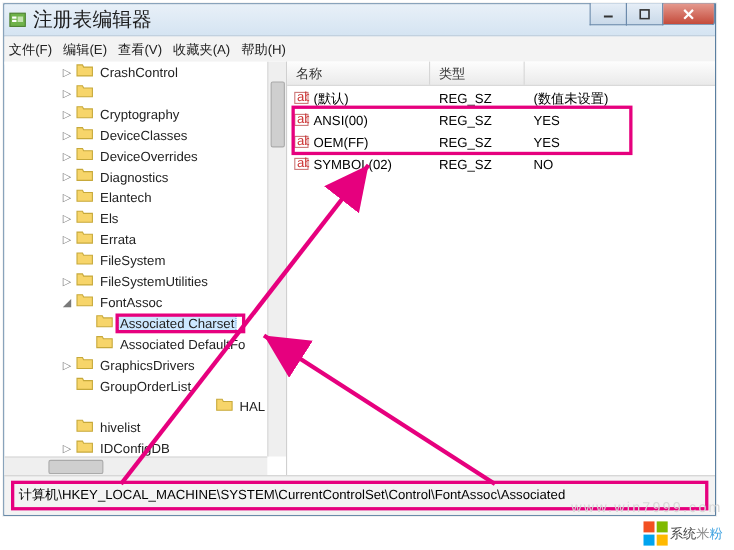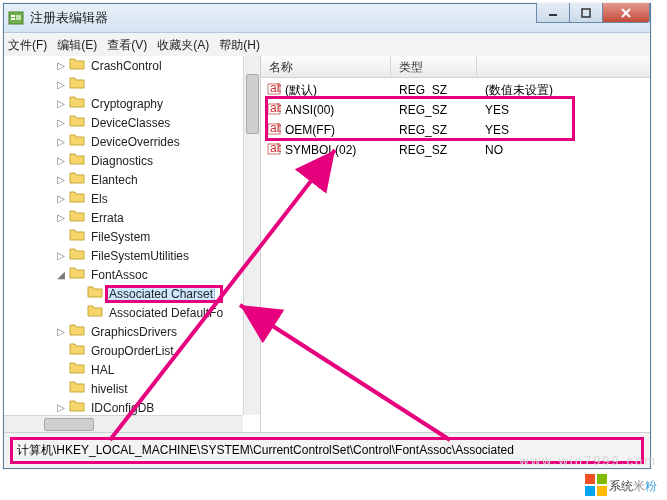--- a/index.html
+++ b/index.html
@@ -9,21 +9,21 @@
     position: absolute; left: 3px; top: 3px; width: 648px; height: 466px;
     border: 1px solid #5a7fa0; background: #fff;
     box-shadow: 0 0 0 1px rgba(0,0,0,0.05);
   }
   .titlebar {
     height: 29px; background: linear-gradient(#e8f0f8, #d5e4f2);
     display: flex; align-items: center; padding: 0 4px; position: relative;
     border-bottom: 1px solid #b5c7d8;
   }
   .titlebar .icon { width: 16px; height: 16px; margin-right: 6px; }
-  .titlebar .title { color: #1a1a1a; font-size: 13px; }
+  .titlebar .title { color: #1a1a1a; font-size: 18px; }
   .win-controls { position: absolute; right: 0; top: -1px; display: flex; }
   .win-btn {
     width: 34px; height: 20px; border: 1px solid #6b8aab; border-top: none;
     display: flex; align-items: center; justify-content: center; margin-left: -1px;
     background: linear-gradient(#e6eef7,#c9d9e9);
   }
   .win-btn.close { background: linear-gradient(#e59a8f,#c44a3a); width: 48px; border-bottom-right-radius: 3px; }
   .win-btn svg { display:block; }
 
   .menubar {
@@ -251,21 +251,21 @@
               </svg></span>
             <span class="label-text">GraphicsDrivers</span>
           </div>
           <div class="tree-row" style="padding-left: 50px;">
             <span class="expander"></span>
             <span><svg class="folder-icon" width="16" height="14" viewBox="0 0 16 14">
                 <path d="M1 3 L1 12 L15 12 L15 4 L7 4 L6 2 L1 2 Z" fill="#f7d56a" stroke="#c7a93b"></path>
               </svg></span>
             <span class="label-text">GroupOrderList</span>
           </div>
-          <div class="tree-row" style="padding-left: 50px;">
+          <div class="tree-row" style="padding-left: 50px; justify-content: flex-end;">
             <span class="expander"></span>
             <span><svg class="folder-icon" width="16" height="14" viewBox="0 0 16 14">
                 <path d="M1 3 L1 12 L15 12 L15 4 L7 4 L6 2 L1 2 Z" fill="#f7d56a" stroke="#c7a93b"></path>
               </svg></span>
             <span class="label-text">HAL</span>
           </div>
           <div class="tree-row" style="padding-left: 50px;">
             <span class="expander"></span>
             <span><svg class="folder-icon" width="16" height="14" viewBox="0 0 16 14">
                 <path d="M1 3 L1 12 L15 12 L15 4 L7 4 L6 2 L1 2 Z" fill="#f7d56a" stroke="#c7a93b"></path>

